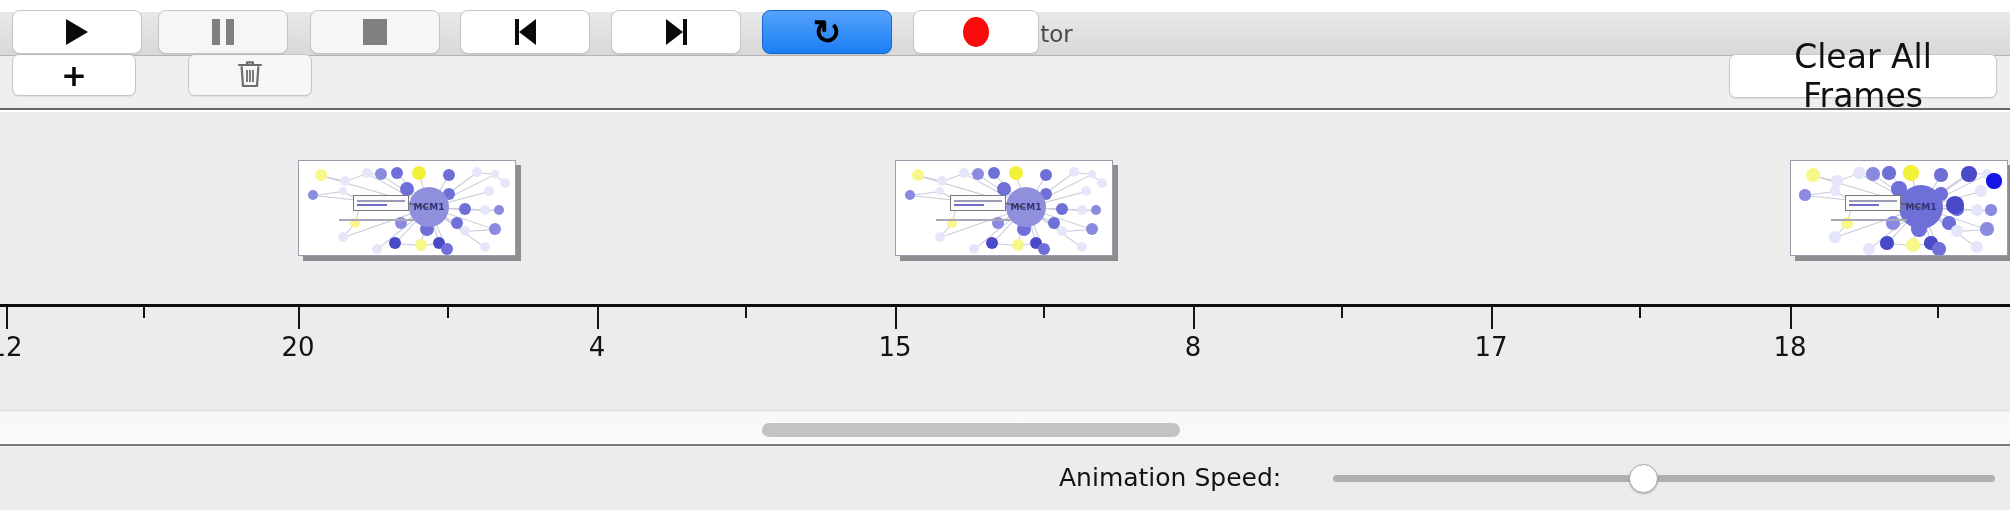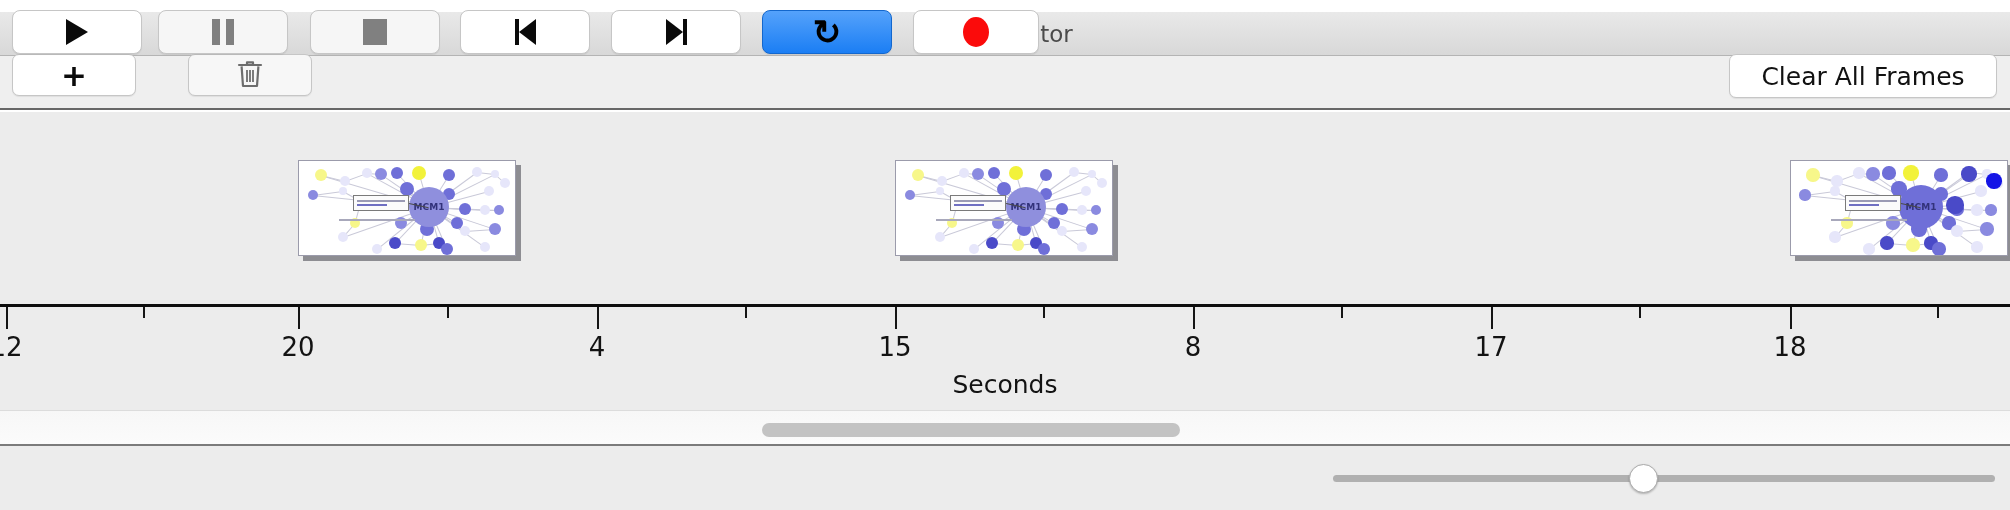--- a/index.html
+++ b/index.html
@@ -77,21 +77,21 @@
     border: 1px solid #c6c6c6;
     border-radius: 7px;
     box-shadow: 0 1px 1px rgba(0,0,0,0.07);
     display: flex; align-items: center; justify-content: center;
     cursor: pointer; padding: 0;
     font-family: "DejaVu Sans", "Liberation Sans", sans-serif;
   }
   .btn.flat { background: #f7f7f7; }
   .btn-add   { left: 12px;  top: 54px; width: 124px; height: 42px; }
   .btn-del   { left: 188px; top: 54px; width: 124px; height: 42px; }
-  .btn-clear { left: 1729px; top: 54px; width: 268px; height: 44px; font-size: 25px; color: #111; }
+  .btn-clear { left: 1729px; top: 54px; width: 268px; height: 44px; font-size: 33px; color: #111; }
 
   .plus-icon { font-size: 31px; font-weight: 700; color: #0b0b0b; line-height: 1; }
 
   
   .timeline {
     position: absolute; left: 0; top: 112px; width: 2010px; height: 298px;
     background: #ececec;
   }
   .frames-layer { position: absolute; left: 0; top: 0; width: 2010px; height: 192px; }
 
@@ -518,21 +518,20 @@
     <div class="tick minor" style="left:1937px;"></div>
 
     <div class="tick-label" style="left:6px;">12</div>
     <div class="tick-label" style="left:298px;">20</div>
     <div class="tick-label" style="left:597px;">4</div>
     <div class="tick-label" style="left:895px;">15</div>
     <div class="tick-label" style="left:1193px;">8</div>
     <div class="tick-label" style="left:1491px;">17</div>
     <div class="tick-label" style="left:1790px;">18</div>
 
-    <div class="axis-title">Seconds</div>
   </div>
 
   <div class="scroll-track">
     <div class="scroll-thumb"></div>
   </div>
 
   <div class="playbar"></div>
 
   <button class="pbtn" style="left:12px; width:130px;">
     <span class="ico-play"></span>
@@ -564,19 +563,20 @@
   </button>
 
   <button class="pbtn active" style="left:762px; width:130px;">
     <span class="ico-loop">↻</span>
   </button>
 
   <button class="pbtn" style="left:913px; width:126px;">
     <span class="ico-rec"></span>
   </button>
 
+  <div class="speed-label">Animation Speed:</div>
 
   <div class="slider">
     <div class="slider-track"></div>
     <div class="slider-thumb"></div>
   </div>
 
 </div>
 
 </body></html>

